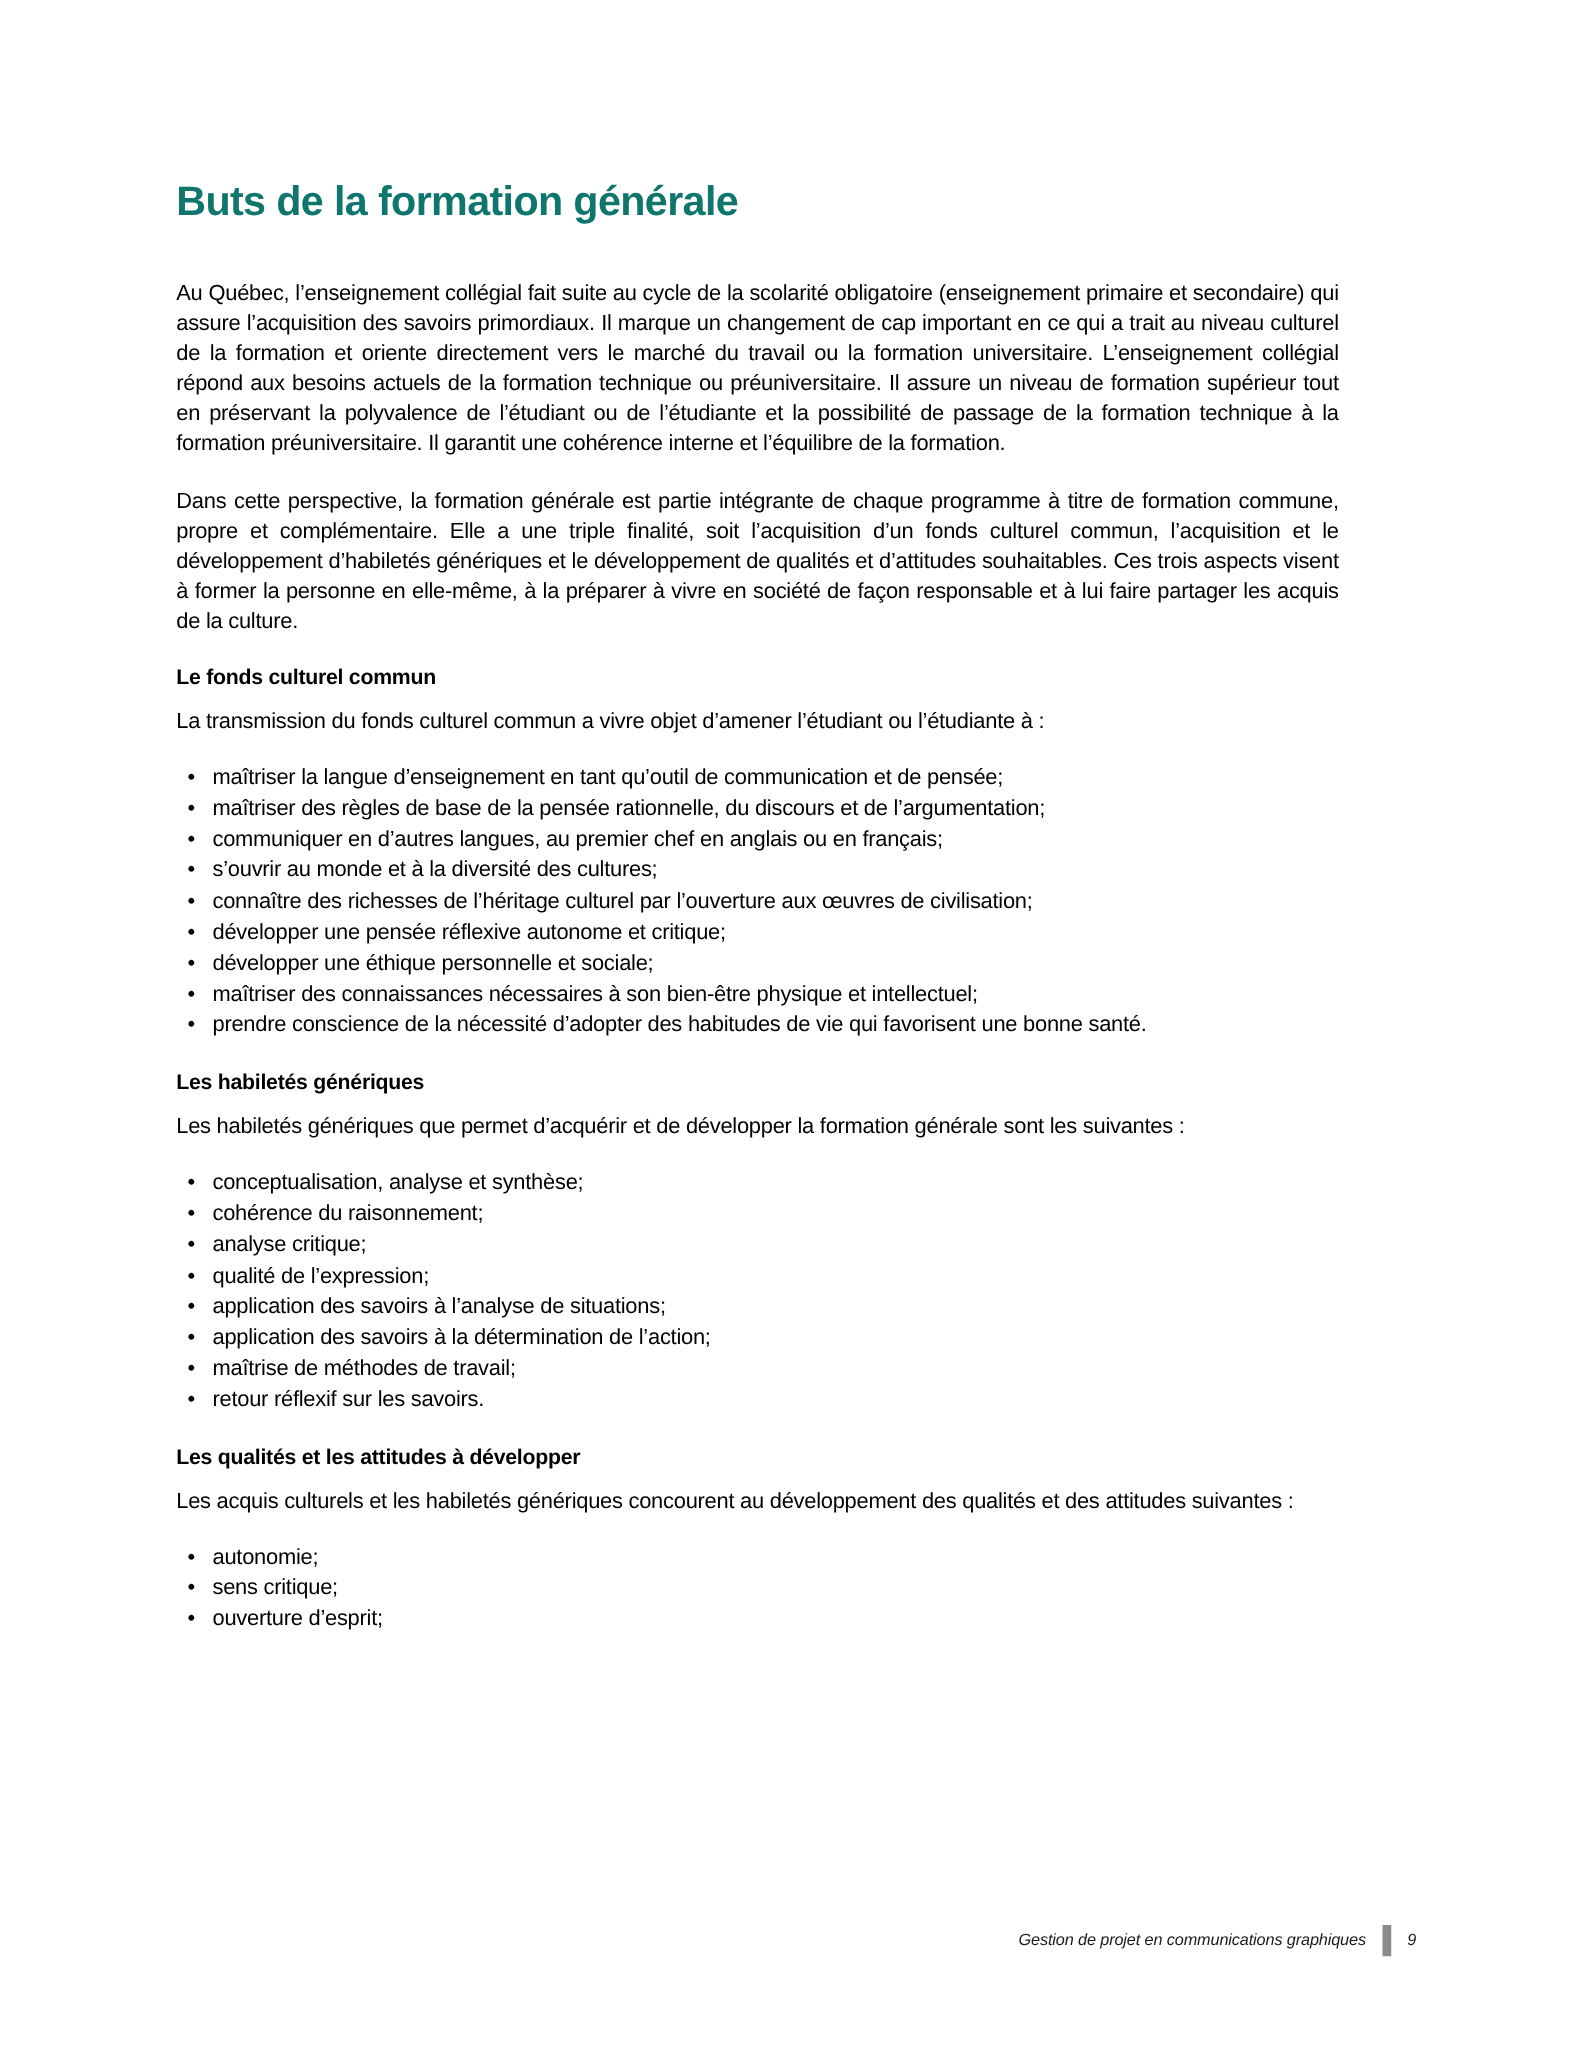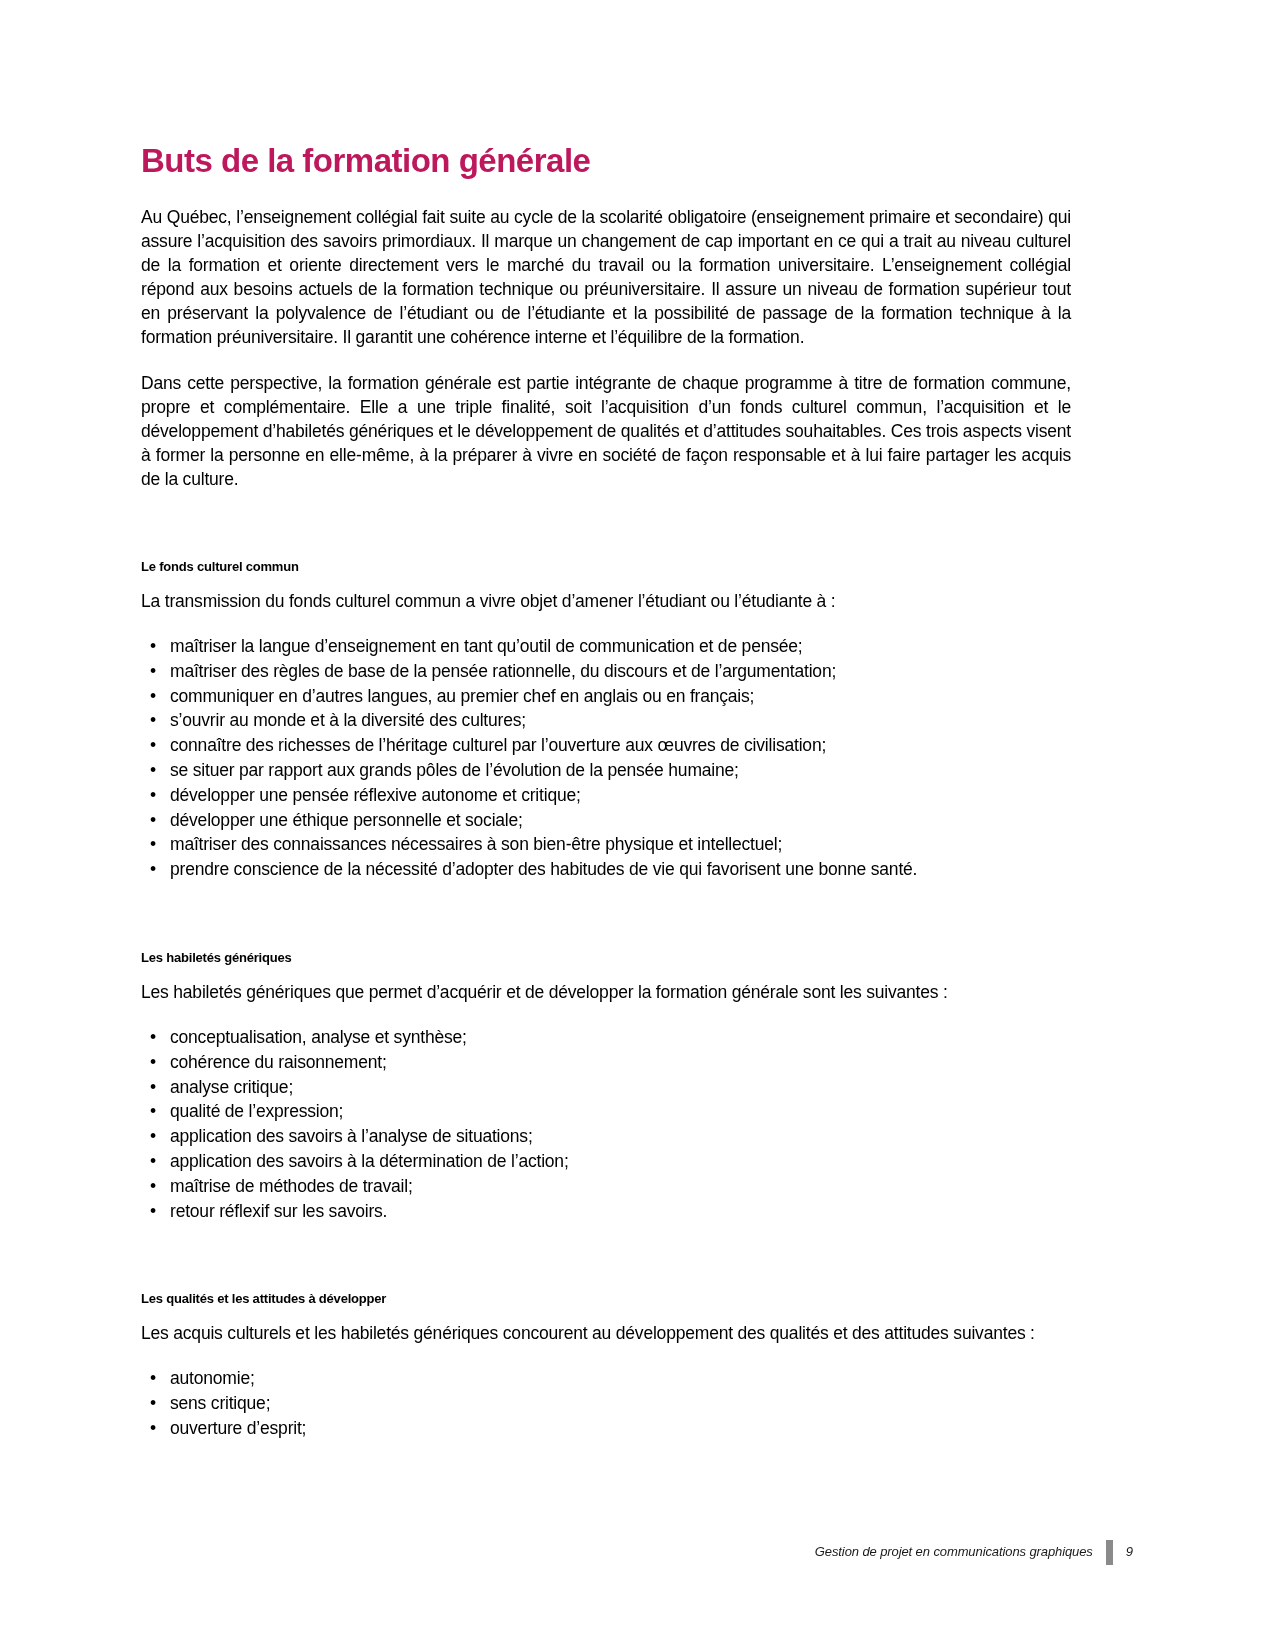--- a/index.html
+++ b/index.html
@@ -13,37 +13,37 @@
     font-family: "Liberation Sans", "DejaVu Sans", sans-serif;
     color: #000000;
   }
   .content {
     position: absolute;
     left: 141px;
     top: 142px;
     width: 930px;
   }
   h1.doc-title {
-    margin: 0 0 25px 0;
+    margin: 0 0 42px 0;
     font-size: 33px;
     line-height: 38px;
     font-weight: 700;
     letter-spacing: -0.5px;
-    color: #be185d;
+    color: #0f766e;
   }
   p.para {
     margin: 0 0 22px 0;
     font-size: 17.5px;
     line-height: 24px;
     text-align: justify;
     letter-spacing: -0.2px;
   }
   h2.section-heading {
-    margin: 64px 0 0 0;
-    font-size: 13px;
+    margin: 22px 0 0 0;
+    font-size: 17px;
     line-height: 24px;
     font-weight: 700;
     letter-spacing: -0.2px;
   }
   p.intro {
     margin: 10px 0 0 0;
     font-size: 17.5px;
     line-height: 24px;
     text-align: justify;
     letter-spacing: -0.2px;
@@ -108,21 +108,20 @@
 
     <section>
       <h2 class="section-heading">Le fonds culturel commun</h2>
       <p class="intro">La transmission du fonds culturel commun a vivre objet d’amener l’étudiant ou l’étudiante à :</p>
       <ul class="bullet-list">
         <li>maîtriser la langue d’enseignement en tant qu’outil de communication et de pensée;</li>
         <li>maîtriser des règles de base de la pensée rationnelle, du discours et de l’argumentation;</li>
         <li>communiquer en d’autres langues, au premier chef en anglais ou en français;</li>
         <li>s’ouvrir au monde et à la diversité des cultures;</li>
         <li>connaître des richesses de l’héritage culturel par l’ouverture aux œuvres de civilisation;</li>
-        <li>se situer par rapport aux grands pôles de l’évolution de la pensée humaine;</li>
         <li>développer une pensée réflexive autonome et critique;</li>
         <li>développer une éthique personnelle et sociale;</li>
         <li>maîtriser des connaissances nécessaires à son bien-être physique et intellectuel;</li>
         <li>prendre conscience de la nécessité d’adopter des habitudes de vie qui favorisent une bonne santé.</li>
       </ul>
     </section>
 
     <section>
       <h2 class="section-heading">Les habiletés génériques</h2>
       <p class="intro">Les habiletés génériques que permet d’acquérir et de développer la formation générale sont les suivantes :</p>

